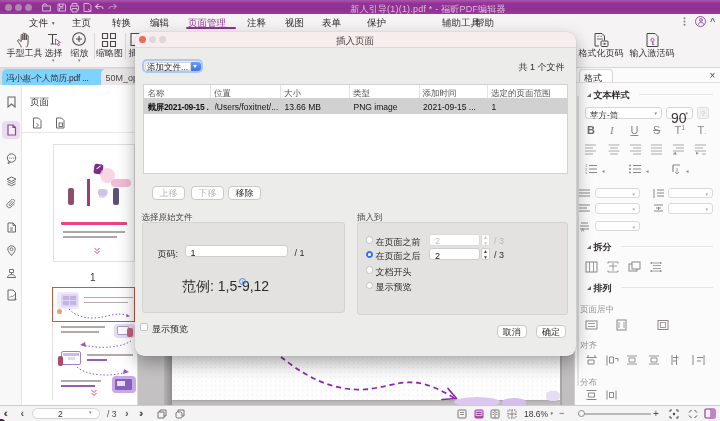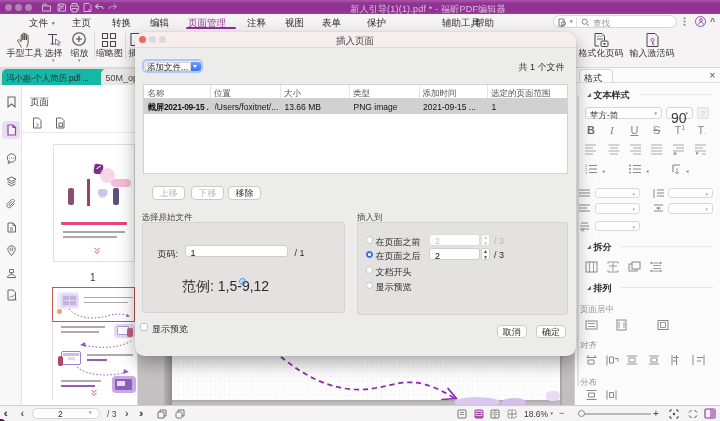--- a/index.html
+++ b/index.html
@@ -15,21 +15,21 @@
 .mi{top:3px;font-size:9.5px;color:#2f2b2c;white-space:nowrap}
 .mi.act{color:#8f3396;font-weight:normal}
 #mund{left:186px;top:26.5px;width:50px;height:2px;background:#8f3396;border-radius:1px}
 
 #toolbar{left:0;top:29px;width:720px;height:38.5px;background:#f5f3f4;border-bottom:1px solid #d9d6d7}
 .tlabel{font-size:9px;color:#3a3637;text-align:center;white-space:nowrap;top:18px}
 .tcaret{font-size:6px;color:#8a8687;top:29px}
 .tsep{width:1px;background:#dbd8d9;top:4px;height:26px}
 
 #tabrow{left:0;top:67.5px;width:574px;height:17.5px;background:#e0dddd}
-#tab1{left:2px;top:69px;width:117px;height:16px;background:#14b8a6;border-radius:5px 5px 0 0;font-size:8.5px;letter-spacing:-.2px;color:#2f2b2c;padding:3.5px 0 0 4px;white-space:nowrap;overflow:hidden}
+#tab1{left:2px;top:69px;width:117px;height:16px;background:#7dd3fc;border-radius:5px 5px 0 0;font-size:8.5px;letter-spacing:-.2px;color:#2f2b2c;padding:3.5px 0 0 4px;white-space:nowrap;overflow:hidden}
 #tab2{left:100.5px;top:69px;width:40px;height:16px;background:#eae7e8;border-radius:5px 5px 0 0;font-size:9px;color:#4a4647;padding:3.5px 0 0 5px;white-space:nowrap;overflow:hidden}
 
 #strip{left:0;top:85px;width:22px;height:319.5px;background:#f9f8f8;border-right:1px solid #e8e5e6}
 .sic{left:5.5px}
 #selbg{left:2px;top:36px;width:18px;height:18px;background:#eadcf1;border-radius:4px}
 
 #tpanel{left:22px;top:85px;width:115.5px;height:319.5px;background:#fff;border-right:1px solid #dbd8d9}
 #ptitle{left:8px;top:11px;font-size:9.5px;color:#333}
 #pdiv{left:0;top:47px;width:115px;height:1px;background:#eae8e9}
 
@@ -91,33 +91,20 @@
  <div class="ab mi" style="left:72px">主页</div>
  <div class="ab mi" style="left:112px">转换</div>
  <div class="ab mi" style="left:150px">编辑</div>
  <div class="ab mi act" style="left:188px">页面管理</div>
  <div class="ab mi" style="left:247px">注释</div>
  <div class="ab mi" style="left:285px">视图</div>
  <div class="ab mi" style="left:322px">表单</div>
  <div class="ab mi" style="left:367px">保护</div>
  <div class="ab mi" style="left:442px">辅助工具</div>
  <div class="ab mi" style="left:475px">帮助</div>
- <div class="ab" style="left:553px;top:0.5px;width:124px;height:13px;background:#fff;border:1px solid #d8d5d6;border-radius:7px">
-   <svg class="ab" style="left:4px;top:2px" width="9" height="9" viewBox="0 0 9 9">
-          <path d="M1 1h5v7H1z M3 8.5C3.8 8.5 4.5 8 4.5 7" fill="none" stroke="#6f6b6c" stroke-width=".9"></path>
-          <circle cx="5.5" cy="5.5" r="2" fill="none" stroke="#6f6b6c" stroke-width=".9"></circle>
-        </svg>
-   <span class="ab" style="left:15px;top:3.5px;font-size:4.5px;color:#6a6667">▼</span>
-   <div class="ab" style="left:22px;top:2px;width:1px;height:9px;background:#e2dfe0"></div>
-   <svg class="ab" style="left:27px;top:2.5px" width="9" height="9" viewBox="0 0 9 9">
-          <circle cx="3.7" cy="3.7" r="2.6" fill="none" stroke="#8a8687" stroke-width="1"></circle>
-          <path d="M5.7 5.7L8 8" stroke="#8a8687" stroke-width="1"></path>
-        </svg>
-   <span class="ab" style="left:39px;top:2px;font-size:8.5px;color:#9a9697">查找</span>
- </div>
  <svg class="ab" style="left:683px;top:2.5px" width="3" height="9" viewBox="0 0 3 9">
         <circle cx="1.5" cy="1.2" r="1" fill="#8a8687"></circle>
         <circle cx="1.5" cy="4.5" r="1" fill="#8a8687"></circle>
         <circle cx="1.5" cy="7.8" r="1" fill="#8a8687"></circle>
       </svg>
  <div class="ab" style="left:695px;top:1.5px;width:11px;height:11px;border-radius:50%;border:1.2px solid #9553a4"></div>
  <svg class="ab" style="left:697.5px;top:4px" width="6" height="7" viewBox="0 0 6 7">
         <circle cx="3" cy="2" r="1.4" fill="none" stroke="#9553a4" stroke-width="1"></circle>
         <path d="M.6 6.5C.8 4.8 1.8 4 3 4s2.2.8 2.4 2.5" fill="none" stroke="#9553a4" stroke-width="1"></path>
       </svg>

